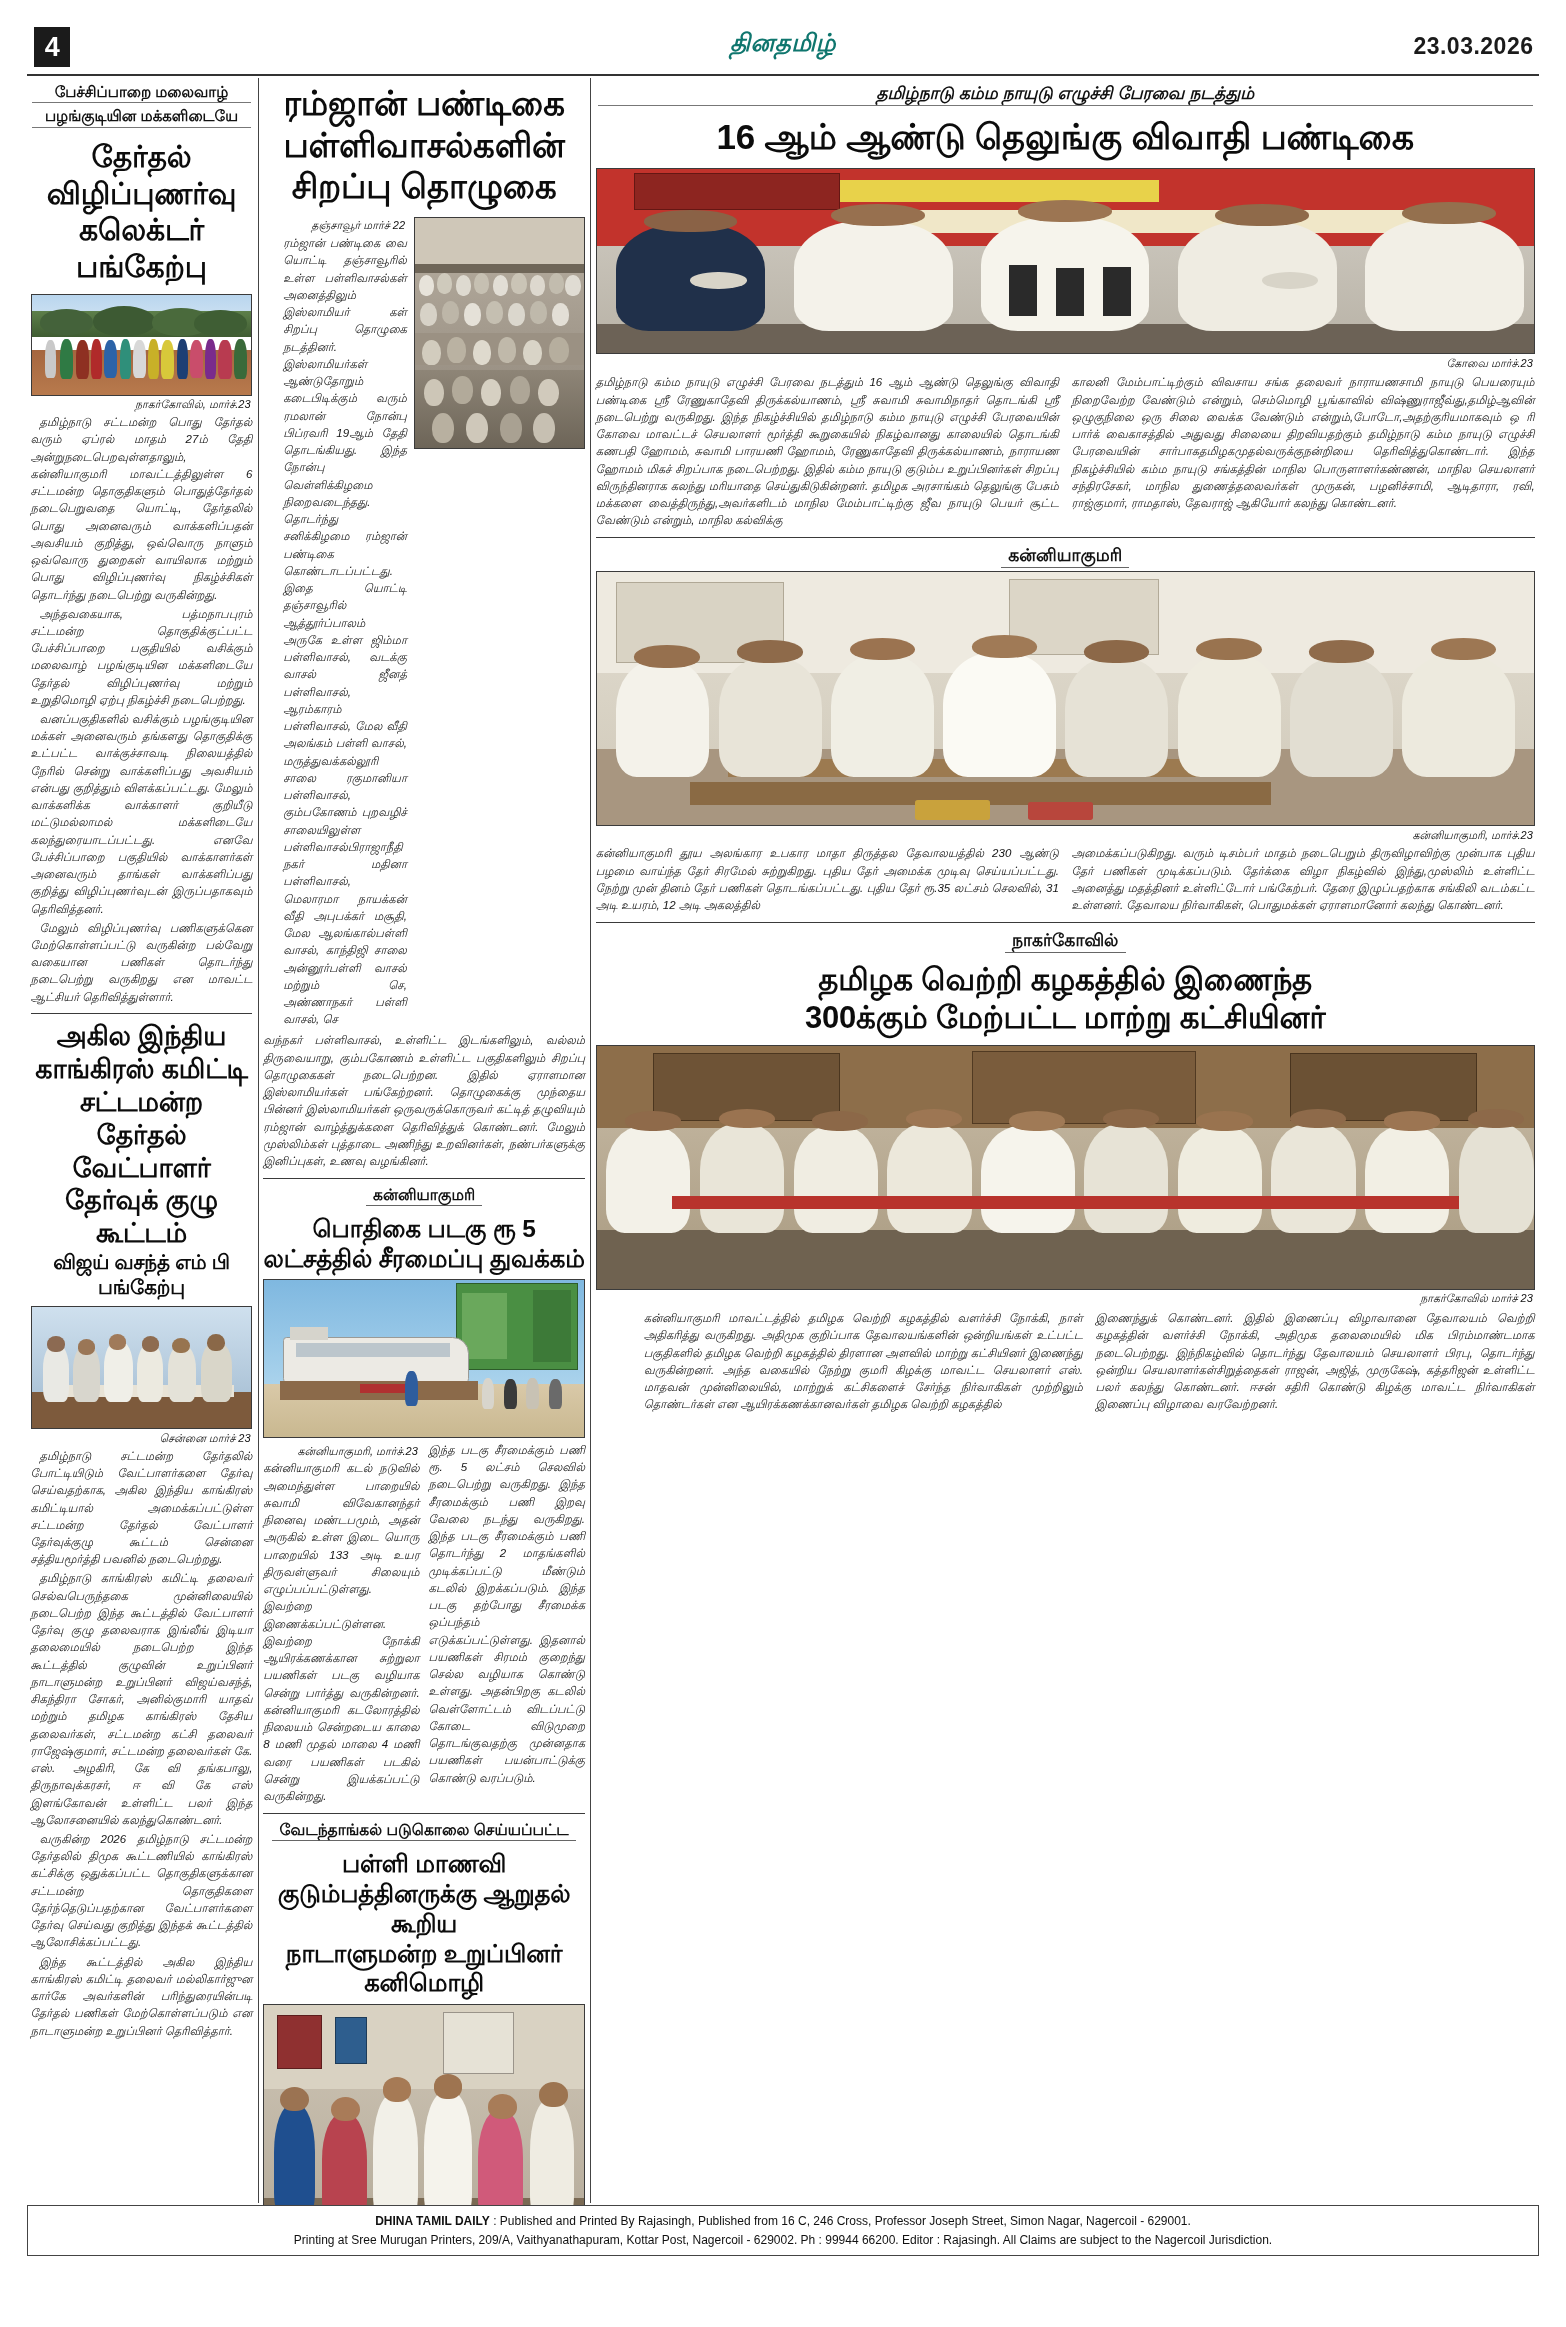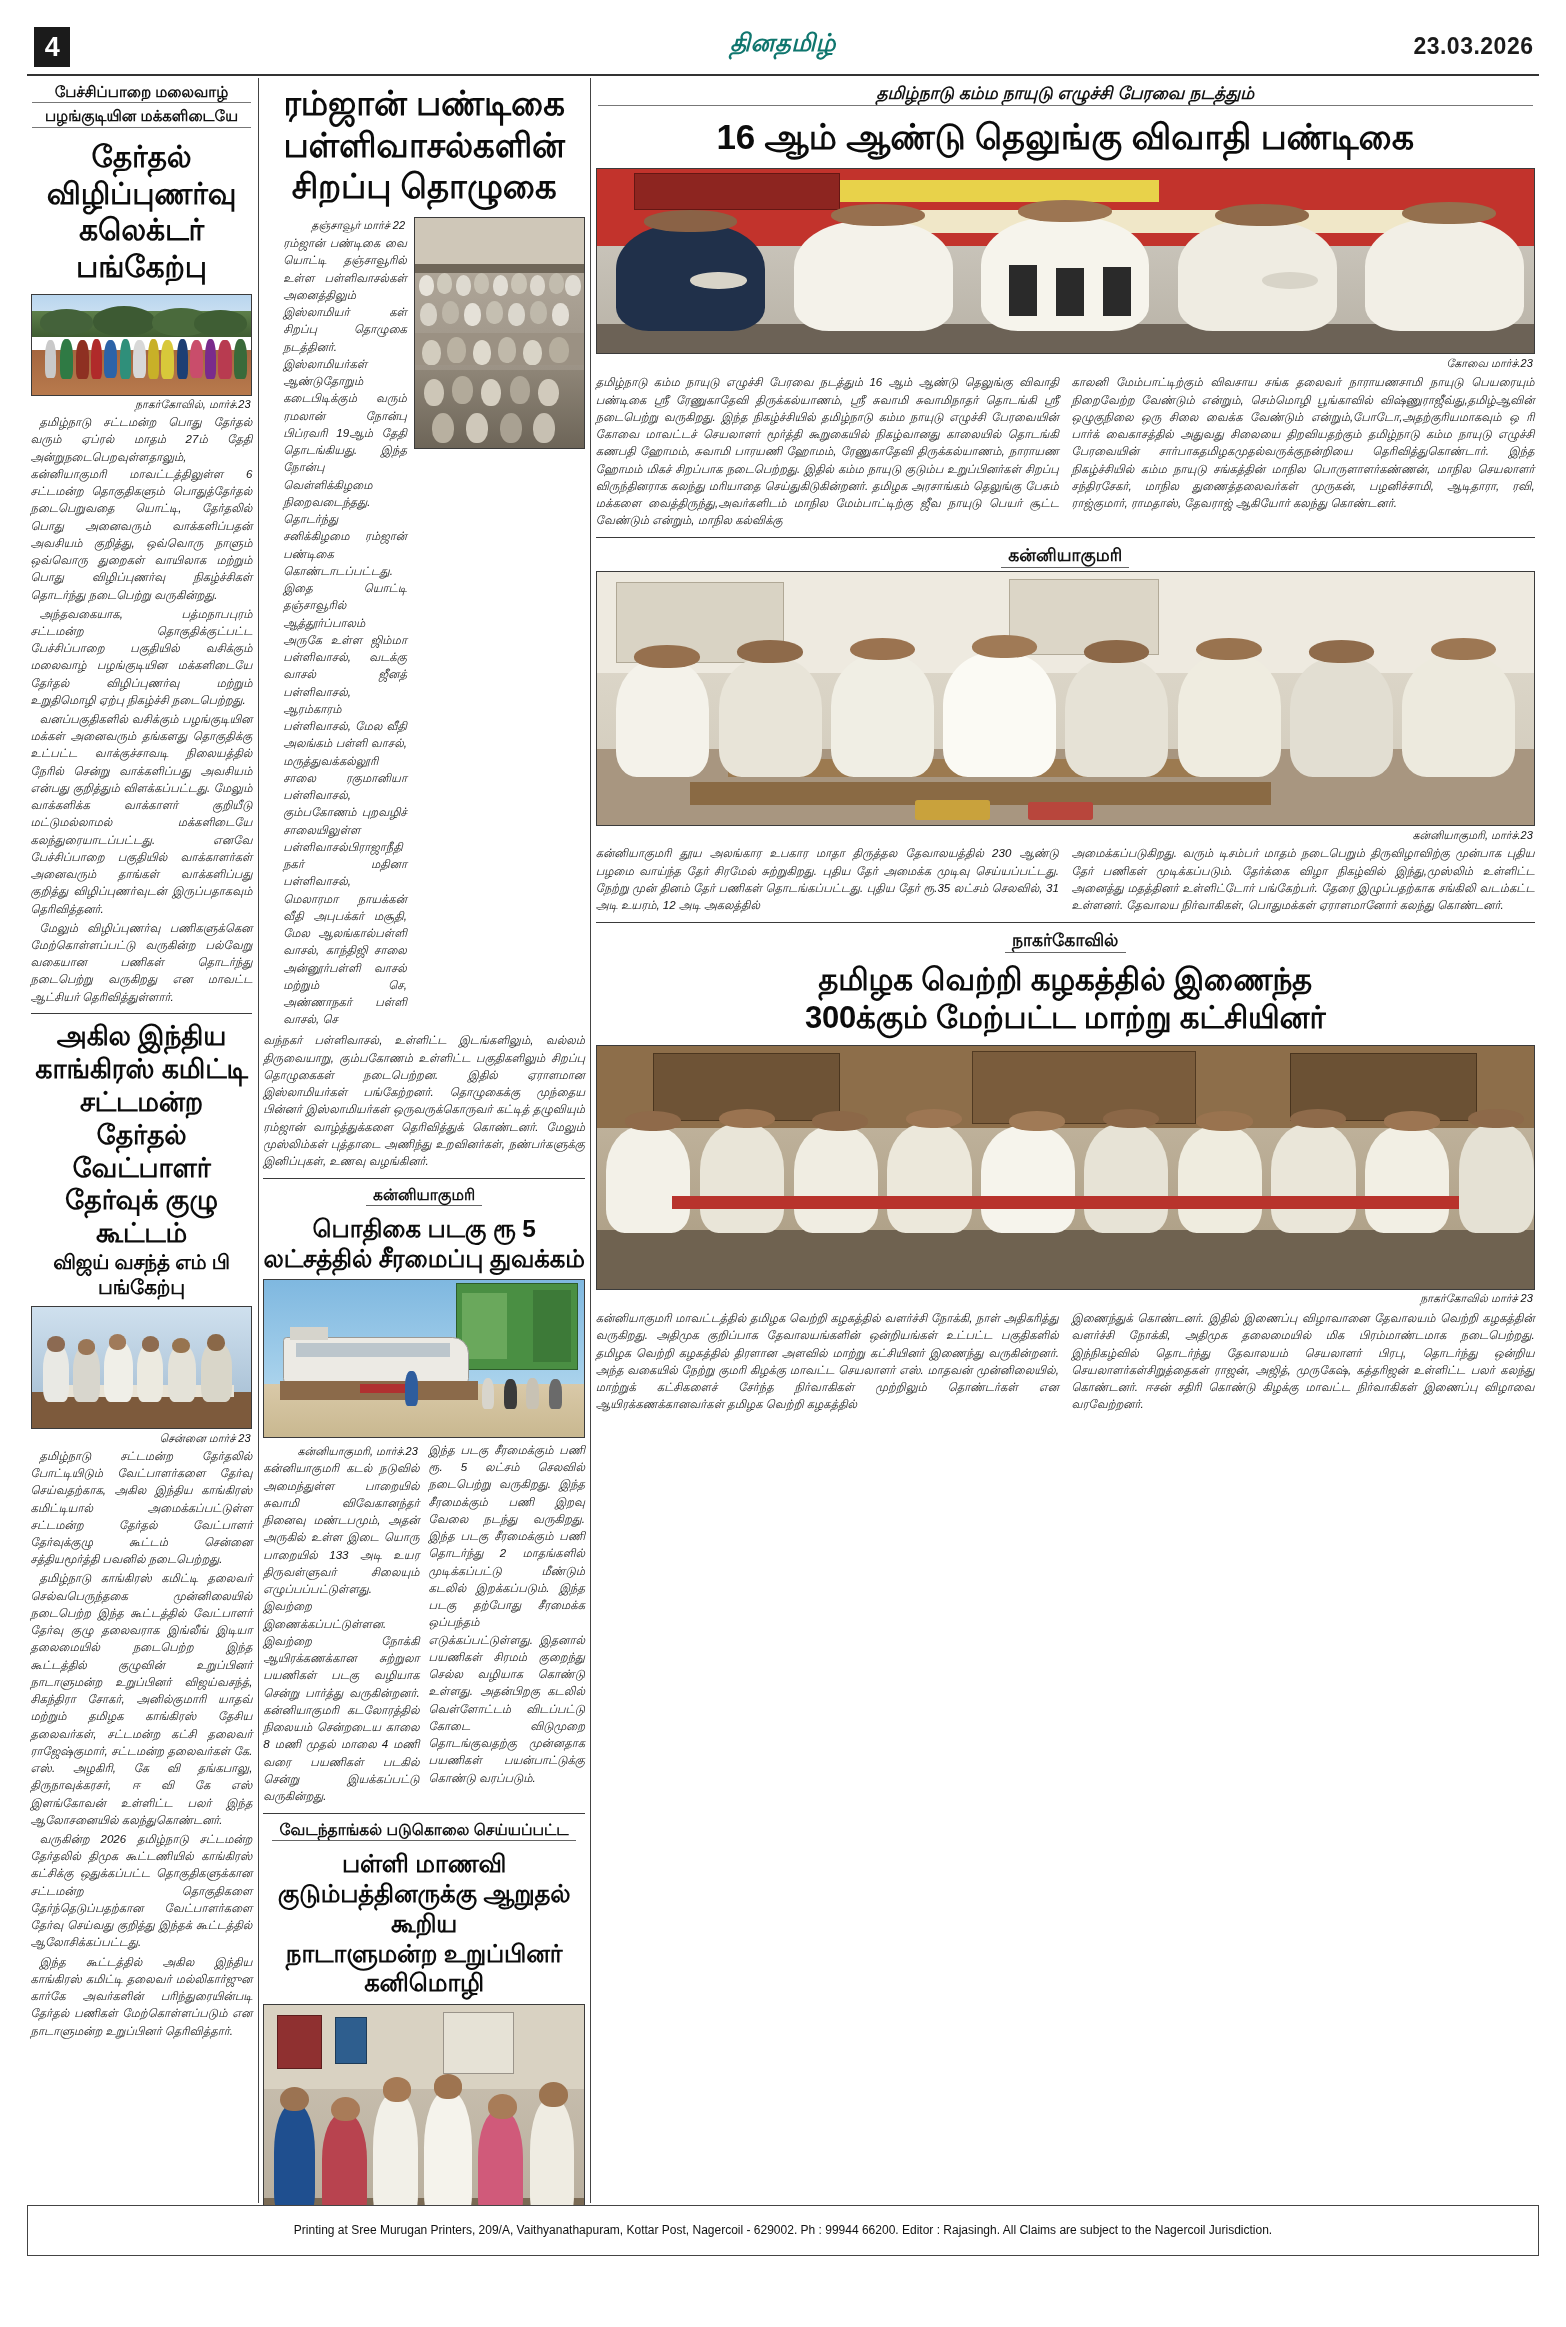--- a/index.html
+++ b/index.html
@@ -454,27 +454,30 @@
           <div class="figure" style="left:72%;top:32%;width:9%;height:45%;background:#eae6d9;"></div>
           <div class="blob" style="left:74%;top:26%;width:6%;height:8%;background:#8e6a4a;"></div>
           <div class="figure" style="left:82%;top:33%;width:9%;height:44%;background:#f2efe4;"></div>
           <div class="blob" style="left:84%;top:27%;width:6%;height:8%;background:#9c7552;"></div>
           <div class="figure" style="left:92%;top:32%;width:8%;height:45%;background:#e5e1d4;"></div>
           <div class="blob" style="left:93%;top:26%;width:6%;height:8%;background:#8d6949;"></div>
           <div style="position:absolute;left:8%;top:62%;width:84%;height:5%;background:#b8332c;"></div>
         </div>
 
         <div class="dateline">நாகர்கோவில் மார்ச் 23</div>
-        <div style="display:flex;gap:12.7px;margin-top:1.8px;">
+        <div style="display:flex;gap:12.7px;margin-top:1.8px;margin-left:48px;">
           <div style="width:50%;" class="body">கன்னியாகுமரி மாவட்டத்தில் தமிழக வெற்றி கழகத்தில் வளர்ச்சி நோக்கி, நாள் அதிகரித்து வருகிறது. அதிமுக குறிப்பாக தேவாலயங்களின் ஒன்றியங்கள் உட்பட்ட பகுதிகளில் தமிழக வெற்றி கழகத்தில் திரளான அளவில் மாற்று கட்சியினர் இணைந்து வருகின்றனர். அந்த வகையில் நேற்று குமரி கிழக்கு மாவட்ட செயலாளர் எஸ். மாதவன் முன்னிலையில், மாற்றுக் கட்சிகளைச் சேர்ந்த நிர்வாகிகள் முற்றிலும் தொண்டர்கள் என ஆயிரக்கணக்கானவர்கள் தமிழக வெற்றி கழகத்தில்</div>
           <div style="width:50%;" class="body">இணைந்துக் கொண்டனர். இதில் இணைப்பு விழாவானை தேவாலயம் வெற்றி கழகத்தின் வளர்ச்சி நோக்கி, அதிமுக தலைமையில் மிக பிரம்மாண்டமாக நடைபெற்றது. இந்நிகழ்வில் தொடர்ந்து தேவாலயம் செயலாளர் பிரபு, தொடர்ந்து ஒன்றிய செயலாளர்கள்சிறுத்தைகள் ராஜன், அஜித், முருகேஷ், கத்தரிஜன் உள்ளிட்ட பலர் கலந்து கொண்டனர். ஈசன் சதிரி கொண்டு கிழக்கு மாவட்ட நிர்வாகிகள் இணைப்பு விழாவை வரவேற்றனர்.</div>
         </div>
       </div>
     </div>
 
   </div>
 
   <div class="footer">
+    <div>
+      <b>DHINA TAMIL DAILY</b><span> : Published and Printed By Rajasingh, Published from 16 C, 246 Cross, Professor Joseph Street, Simon Nagar, Nagercoil - 629001.</span>
+    </div>
     <div>Printing at Sree Murugan Printers, 209/A, Vaithyanathapuram, Kottar Post, Nagercoil - 629002. Ph : 99944 66200. Editor : Rajasingh. All Claims are subject to the Nagercoil Jurisdiction.</div>
   </div>
 
 </div>
 
 
 </body></html>

